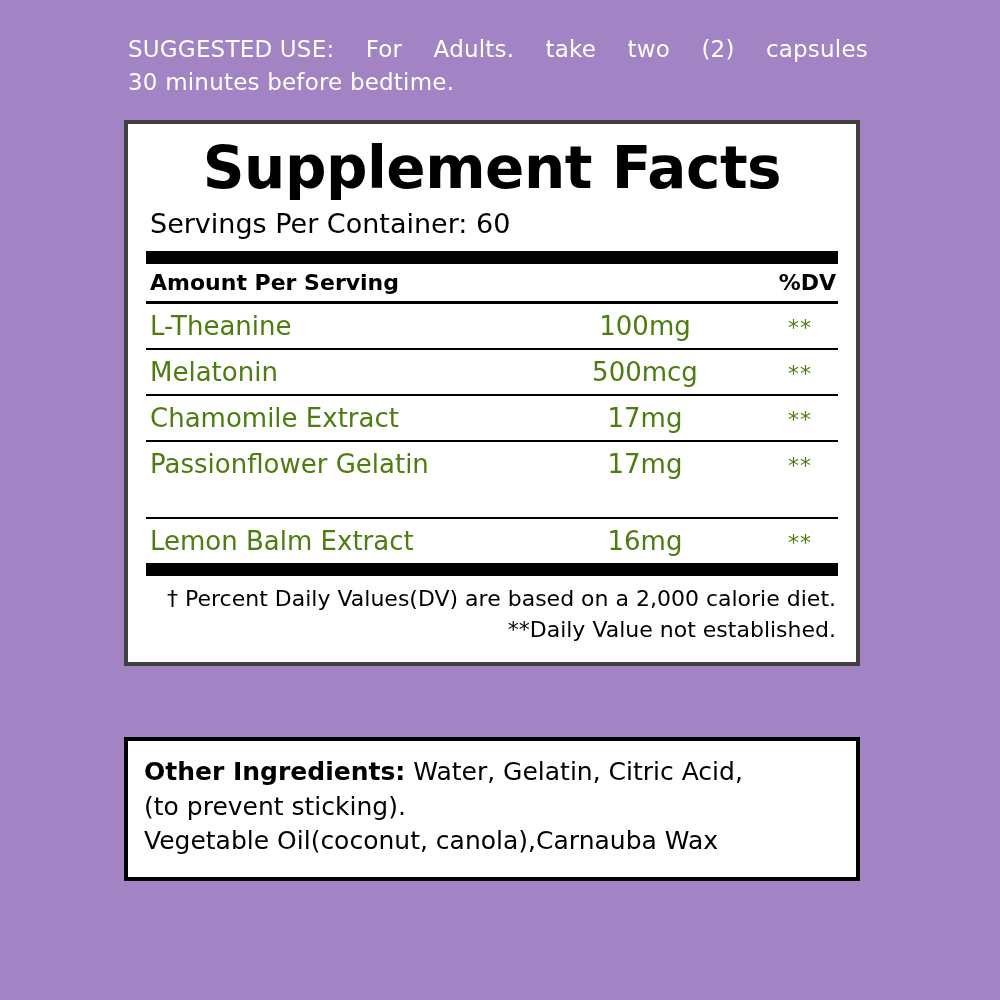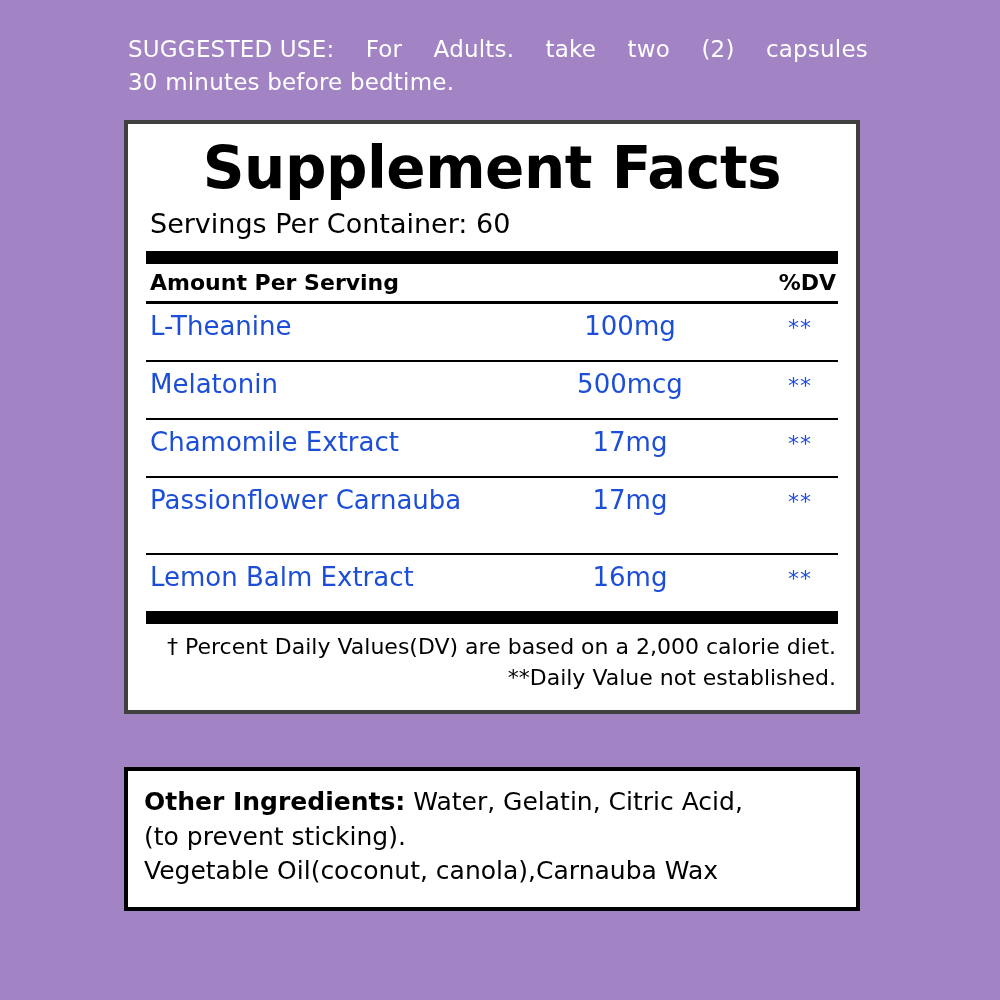--- a/index.html
+++ b/index.html
@@ -106,23 +106,23 @@
     font-weight: bold;
     padding: 6px 2px 6px 4px;
     color: #000;
   }
 
   .ing-row {
     display: grid;
     grid-template-columns: 1fr auto 72px;
     align-items: baseline;
     font-size: 26px;
-    color: #1d4ed8;
-    padding: 7px 2px 19px 4px;
-    column-gap: 25px;
+    color: #4d7c0f;
+    padding: 7px 2px 7px 4px;
+    column-gap: 10px;
   }
   .ing-row .name {
     text-align: left;
     white-space: nowrap;
   }
   .ing-row .amt {
     text-align: center;
     min-width: 150px;
     padding-right: 34px;
   }
@@ -140,21 +140,21 @@
     color: #000;
     line-height: 1.4;
     padding: 8px 2px 6px 6px;
     text-align: right;
   }
 
   
   .other-panel {
     position: absolute;
     left: 124px;
-    top: 767px;
+    top: 737px;
     width: 736px;
     background: #ffffff;
     border: 4px solid #000000;
     box-sizing: border-box;
     padding: 14px 16px 18px 16px;
   }
   .other-text {
     font-size: 25px;
     color: #000;
     line-height: 1.38;
@@ -212,21 +212,21 @@
       <div class="rule-thin"></div>
 
       <div class="ing-row">
         <span class="name">Chamomile Extract</span>
         <span class="amt">17mg</span>
         <span class="dv">**</span>
       </div>
       <div class="rule-thin"></div>
 
       <div class="ing-row tall">
-        <span class="name">Passionflower Carnauba</span>
+        <span class="name">Passionflower Gelatin</span>
         <span class="amt">17mg</span>
         <span class="dv">**</span>
       </div>
       <div class="rule-thin"></div>
 
       <div class="ing-row">
         <span class="name">Lemon Balm Extract</span>
         <span class="amt">16mg</span>
         <span class="dv">**</span>
       </div>

